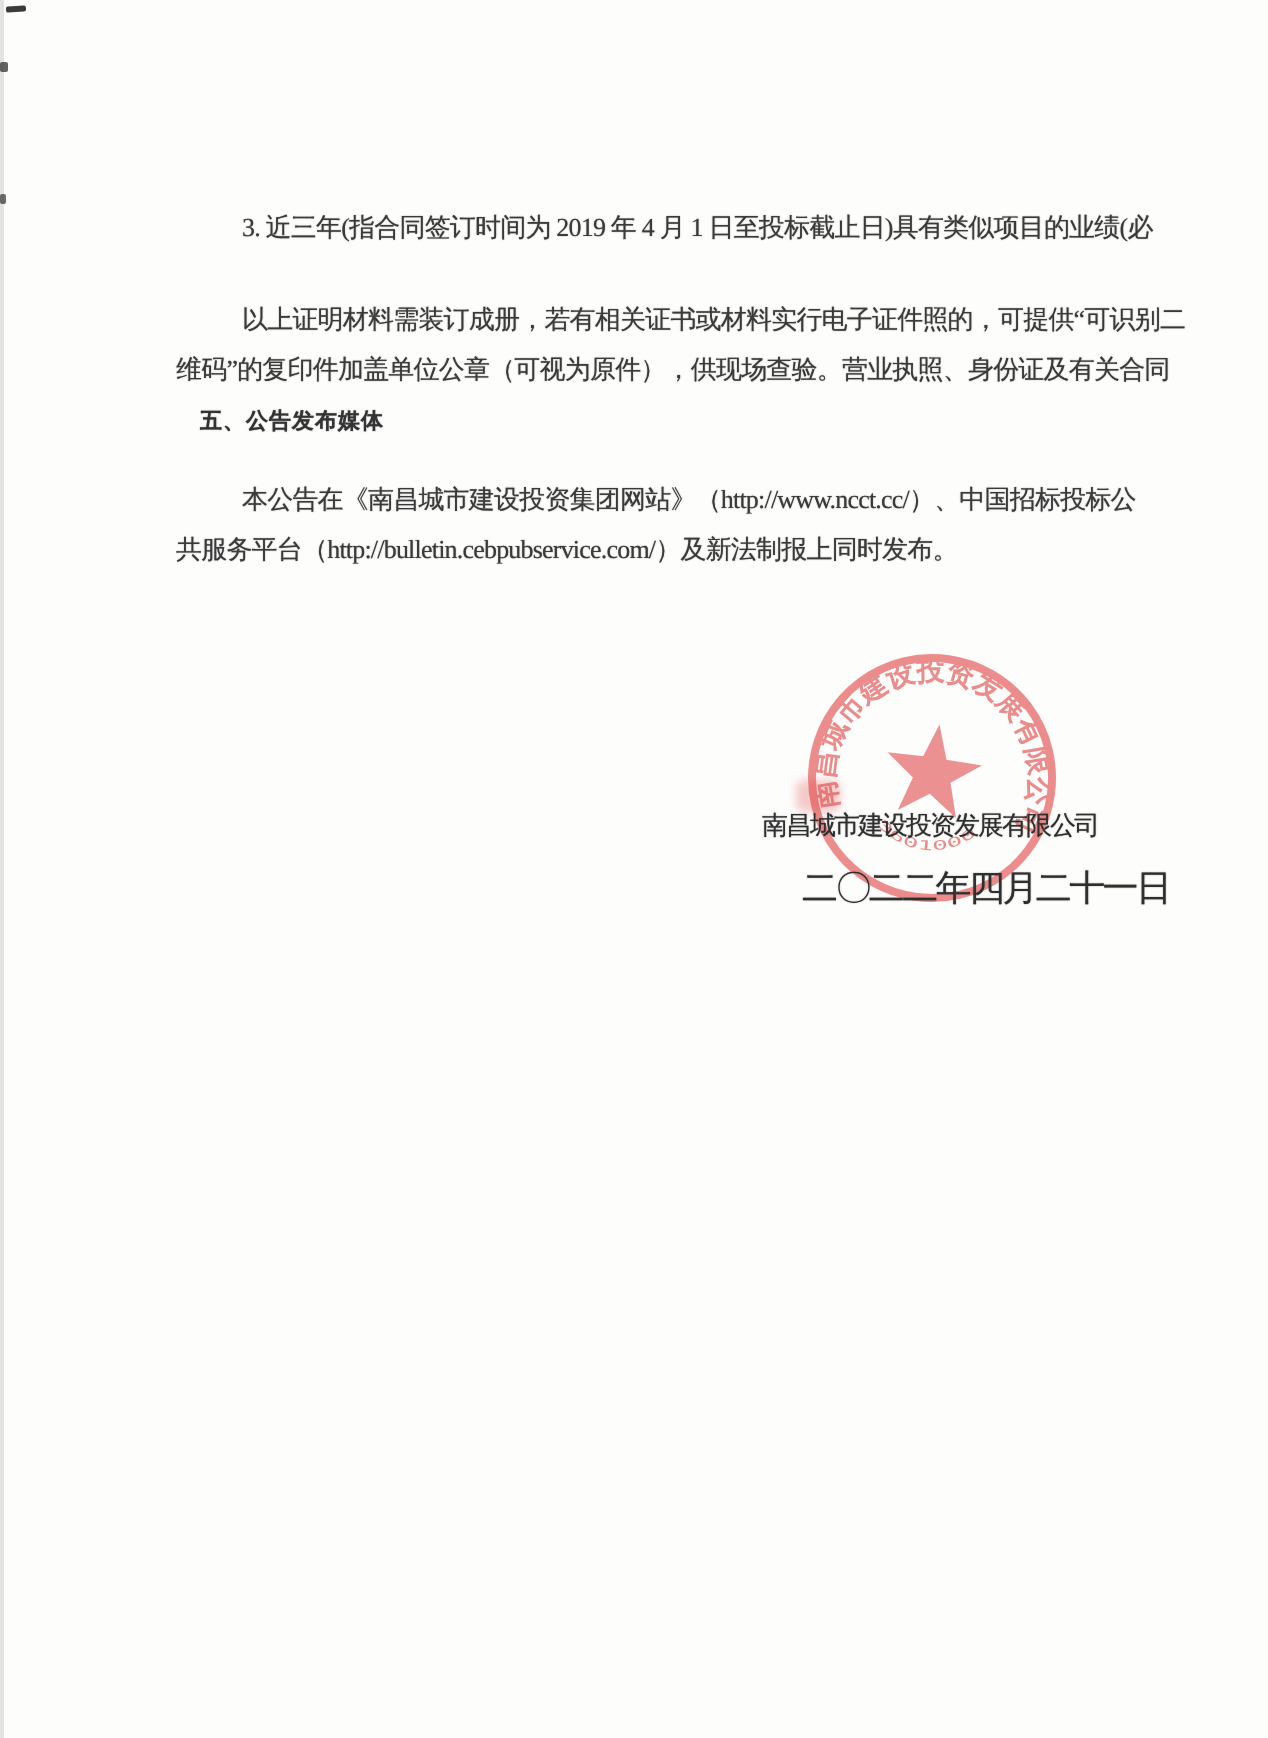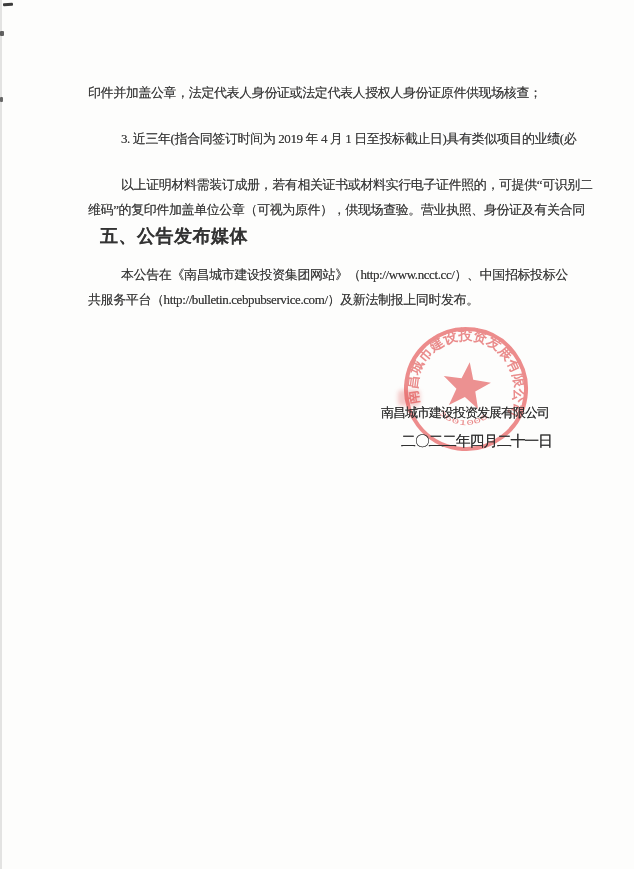--- a/index.html
+++ b/index.html
@@ -18,55 +18,54 @@
   .artifact.a3{left:0;top:97px;width:3px;height:5px;opacity:.75;}
 
   .doc{
     position:absolute;left:88px;top:80px;width:470px;
     color:#3a3a3a;font-size:13px;letter-spacing:-0.4px;
     text-shadow:0 0 .6px rgba(70,70,70,.75);
   }
   .line{height:25px;line-height:25px;white-space:nowrap;}
   .line.indent{padding-left:33px;margin-top:21px;}
   .line.heading{
-    font-weight:bold;font-size:18px;color:#333;
+    font-weight:bold;font-size:11px;color:#333;
     padding-left:12px;height:26px;line-height:26px;margin-top:1px;
     letter-spacing:0.5px;
   }
   .line.after-heading{margin-top:13px;}
 
   .seal{
     position:absolute;left:391px;top:314px;width:150px;height:150px;
     transform:rotate(8deg);z-index:1;
   }
   .seal-smudge{
     position:absolute;left:398px;top:390px;width:22px;height:16px;
     background:rgba(224,70,70,.28);border-radius:4px;filter:blur(2px);z-index:1;
   }
   .footer-company{
     position:absolute;left:381px;top:404px;z-index:2;
     color:#2f2f2f;font-size:13px;letter-spacing:-1px;white-space:nowrap;
     text-shadow:0 0 .6px rgba(60,60,60,.8);
   }
   .footer-date{
     position:absolute;left:401px;top:432px;z-index:2;
-    color:#2f2f2f;font-size:15px;letter-spacing:-1.3px;white-space:nowrap;
+    color:#2f2f2f;font-size:18px;letter-spacing:-1.3px;white-space:nowrap;
     text-shadow:0 0 .6px rgba(60,60,60,.8);
   }
 </style>
 </head>
 <body>
 
 <div class="edge-line"></div>
 <div class="artifact a1"></div>
 <div class="artifact a2"></div>
 <div class="artifact a3"></div>
 
 <div class="doc">
-  <div class="line">印件并加盖公章，法定代表人身份证或法定代表人授权人身份证原件供现场核查；</div>
   <div class="line indent">3. 近三年(指合同签订时间为 2019 年 4 月 1 日至投标截止日)具有类似项目的业绩(必</div>
   <div class="line indent">以上证明材料需装订成册，若有相关证书或材料实行电子证件照的，可提供“可识别二</div>
   <div class="line">维码”的复印件加盖单位公章（可视为原件），供现场查验。营业执照、身份证及有关合同</div>
   <div class="line heading">五、公告发布媒体</div>
   <div class="line indent after-heading">本公告在《南昌城市建设投资集团网站》（http://www.ncct.cc/）、中国招标投标公</div>
   <div class="line">共服务平台（http://bulletin.cebpubservice.com/）及新法制报上同时发布。</div>
 </div>
 
 <svg class="seal" viewBox="0 0 150 150">
   <g opacity="0.58">

